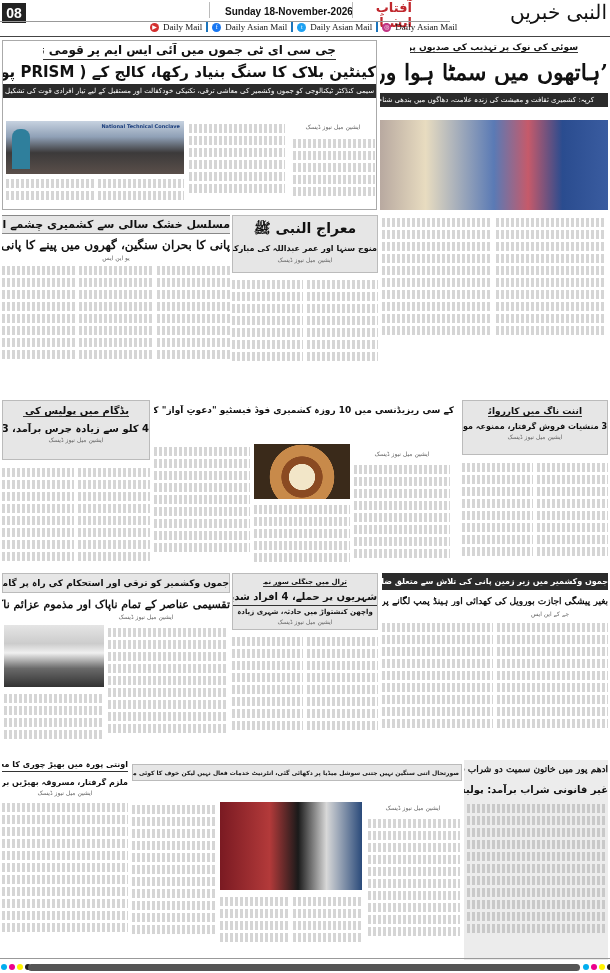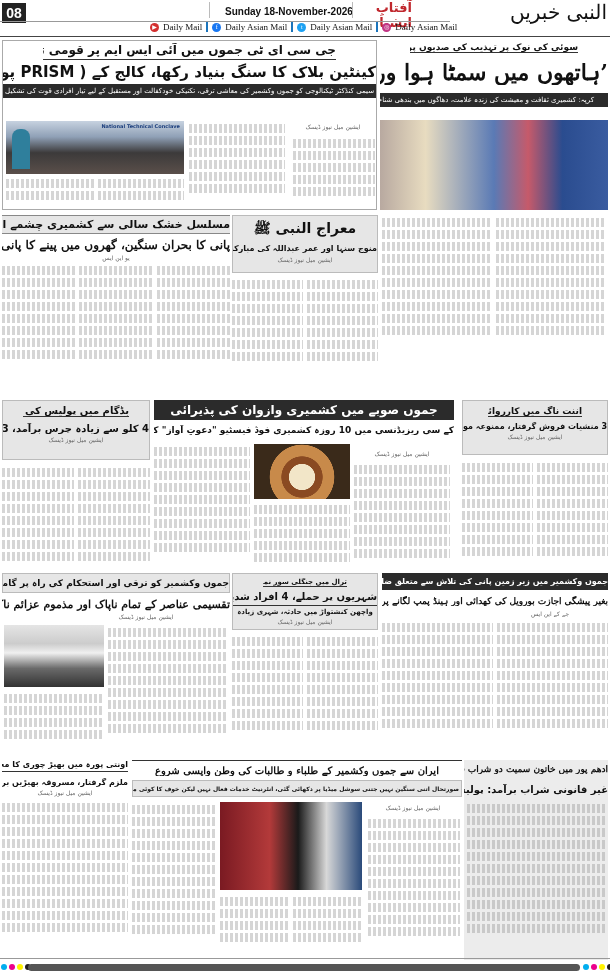--- a/index.html
+++ b/index.html
@@ -209,21 +209,20 @@
       <span></span>
       <span></span>
       <span></span>
       <span></span>
       <span></span>
       <span></span>
     </div>
 </div>
 
 <div class="abs" style="left:154px;top:400px;width:300px;height:170px">
-  <div class="h1 dark" style="font-size:12px;padding:3px 0">جموں صوبے میں کشمیری وازوان کی پذیرائی</div>
   <div class="h1" style="font-size:9px;margin-top:5px">کے سی ریزیڈنسی میں 10 روزہ کشمیری فوڈ فیسٹیو "دعوتِ آواز" کا آغاز</div>
   <div class="abs" style="left:100px;top:44px;width:96px;height:55px;background:radial-gradient(circle at 50% 60%,#f2e6c8 0 22%,#8a4a22 23% 35%,#c88a4a 36% 55%,#3a2a1a 56% 100%)"></div>
   <div class="abs credit" style="left:200px;top:50px;width:96px">ایشین میل نیوز ڈیسک</div>
   <div class="abs txtcol" style="left:200px;top:62px;width:96px;height:105px">
       <span></span>
       <span></span>
       <span></span>
       <span></span>
       <span></span>
       <span></span>
@@ -376,21 +375,20 @@
       <span></span>
       <span></span>
       <span></span>
       <span></span>
       <span></span>
       <span></span>
     </div>
 </div>
 
 <div class="abs" style="left:132px;top:760px;width:330px;height:200px">
-  <div class="h1" style="font-size:10px;font-family:'DejaVu Serif',serif;border-top:1px solid #333;padding-top:4px">ایران سے جموں وکشمیر کے طلباء و طالبات کی وطن واپسی شروع</div>
   <div class="h1 gray" style="font-size:6px;padding:4px 2px;margin-top:4px;border:1px solid #bbb">صورتحال اتنی سنگین نہیں جتنی سوشل میڈیا پر دکھائی گئی، انٹرنیٹ خدمات فعال نہیں لیکن خوف کا کوئی ماحول نہیں: طلبہ</div>
   <div class="abs" style="left:88px;top:42px;width:142px;height:88px;background:linear-gradient(90deg,#7a1a22 0%,#b33a3a 35%,#1a1a1a 55%,#d8d8d8 75%,#2a4a7a 100%)"></div>
   <div class="abs credit" style="left:236px;top:44px;width:90px">ایشین میل نیوز ڈیسک</div>
   <div class="abs txtcol" style="left:236px;top:56px;width:92px;height:140px">
       <span></span>
       <span></span>
       <span></span>
       <span></span>
       <span></span>
       <span></span>

